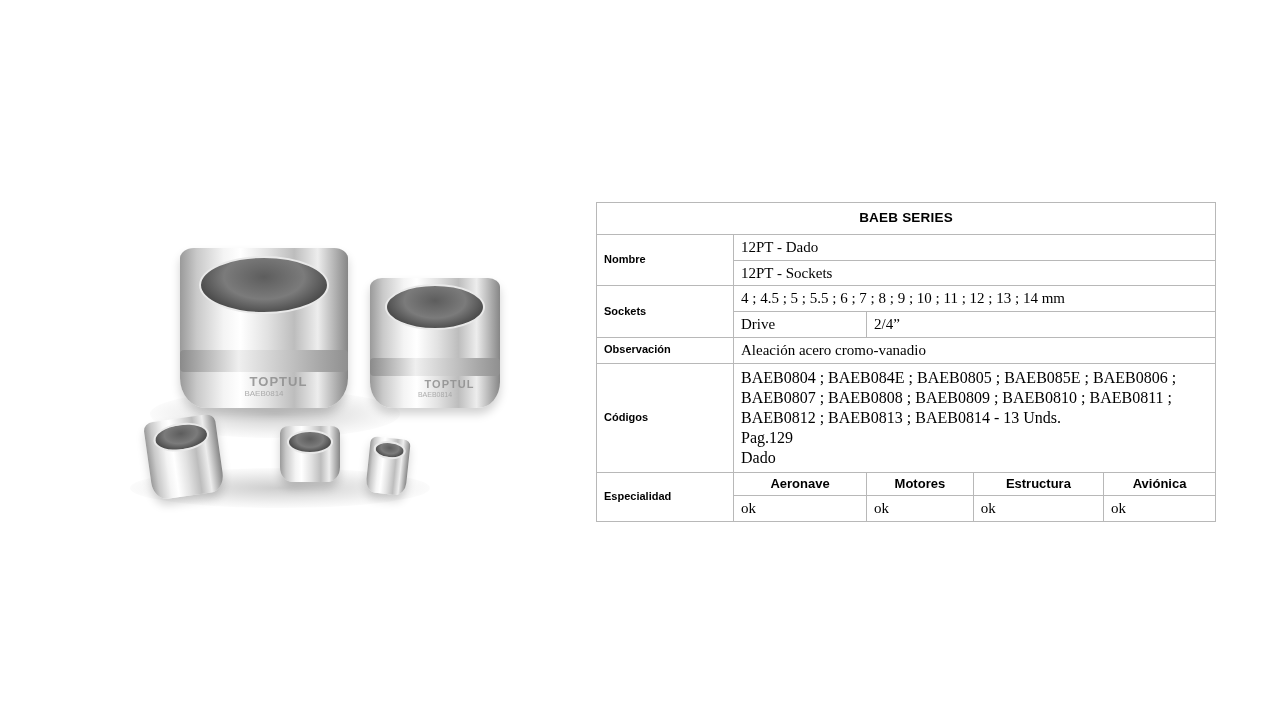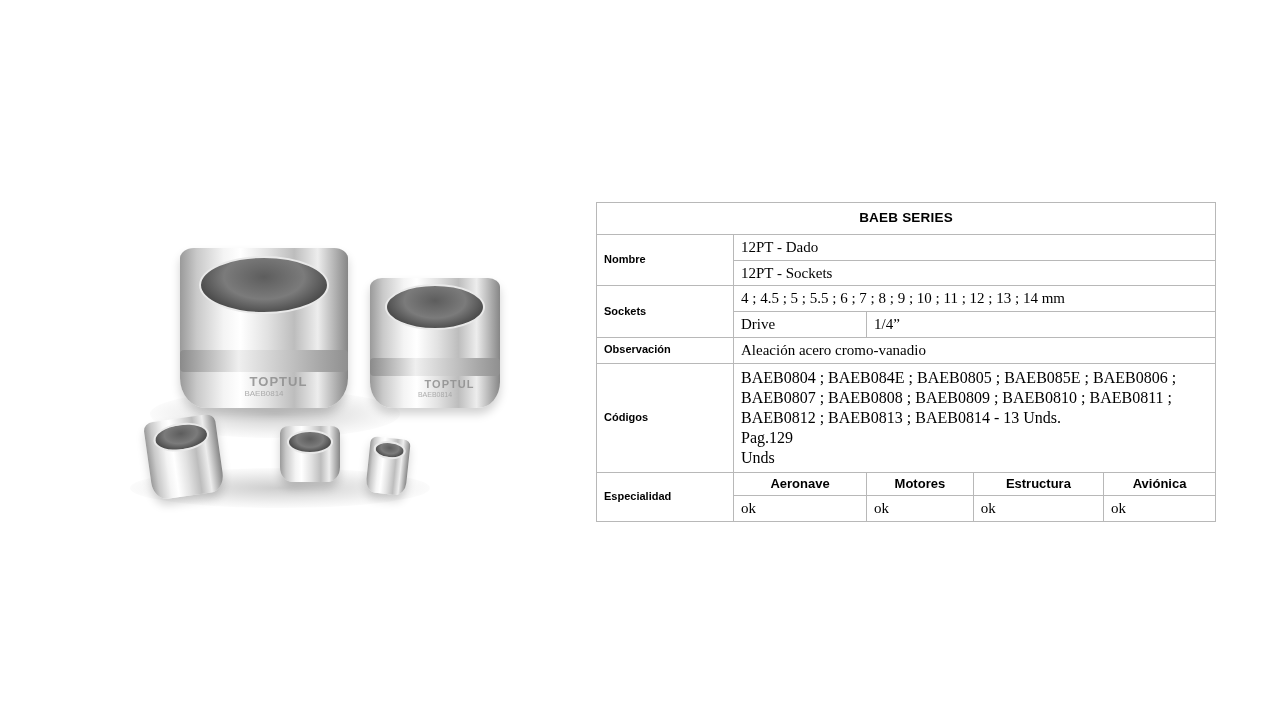--- a/index.html
+++ b/index.html
@@ -247,36 +247,36 @@
     <tr>
       <td class="cell-val" colspan="4">12PT - Sockets</td>
     </tr>
 
     <tr>
       <td class="row-label" rowspan="2">Sockets</td>
       <td class="cell-val" colspan="4">4 ; 4.5 ; 5 ; 5.5 ; 6 ; 7 ; 8 ; 9 ; 10 ; 11 ; 12 ; 13 ; 14  mm</td>
     </tr>
     <tr>
       <td class="cell-val" style="width:118px;">Drive</td>
-      <td class="cell-val" colspan="3">1/4”</td>
+      <td class="cell-val" colspan="3">2/4”</td>
     </tr>
 
     <tr>
       <td class="row-label">Observación</td>
       <td class="cell-val" colspan="4">Aleación acero cromo-vanadio</td>
     </tr>
 
     <tr>
       <td class="row-label">Códigos</td>
       <td class="codes-cell" colspan="4">
         <div>BAEB0804 ; BAEB084E ;  BAEB0805 ; BAEB085E ; BAEB0806 ;</div>
         <div>BAEB0807 ; BAEB0808 ; BAEB0809 ; BAEB0810 ; BAEB0811 ;</div>
         <div>BAEB0812 ; BAEB0813 ; BAEB0814 - 13 Unds.</div>
         <div>Pag.129</div>
-        <div>Unds</div>
+        <div>Dado</div>
       </td>
     </tr>
 
     <tr>
       <td class="row-label" rowspan="2">Especialidad</td>
       <td class="spec-head">Aeronave</td>
       <td class="spec-head">Motores</td>
       <td class="spec-head">Estructura</td>
       <td class="spec-head">Aviónica</td>
     </tr>

